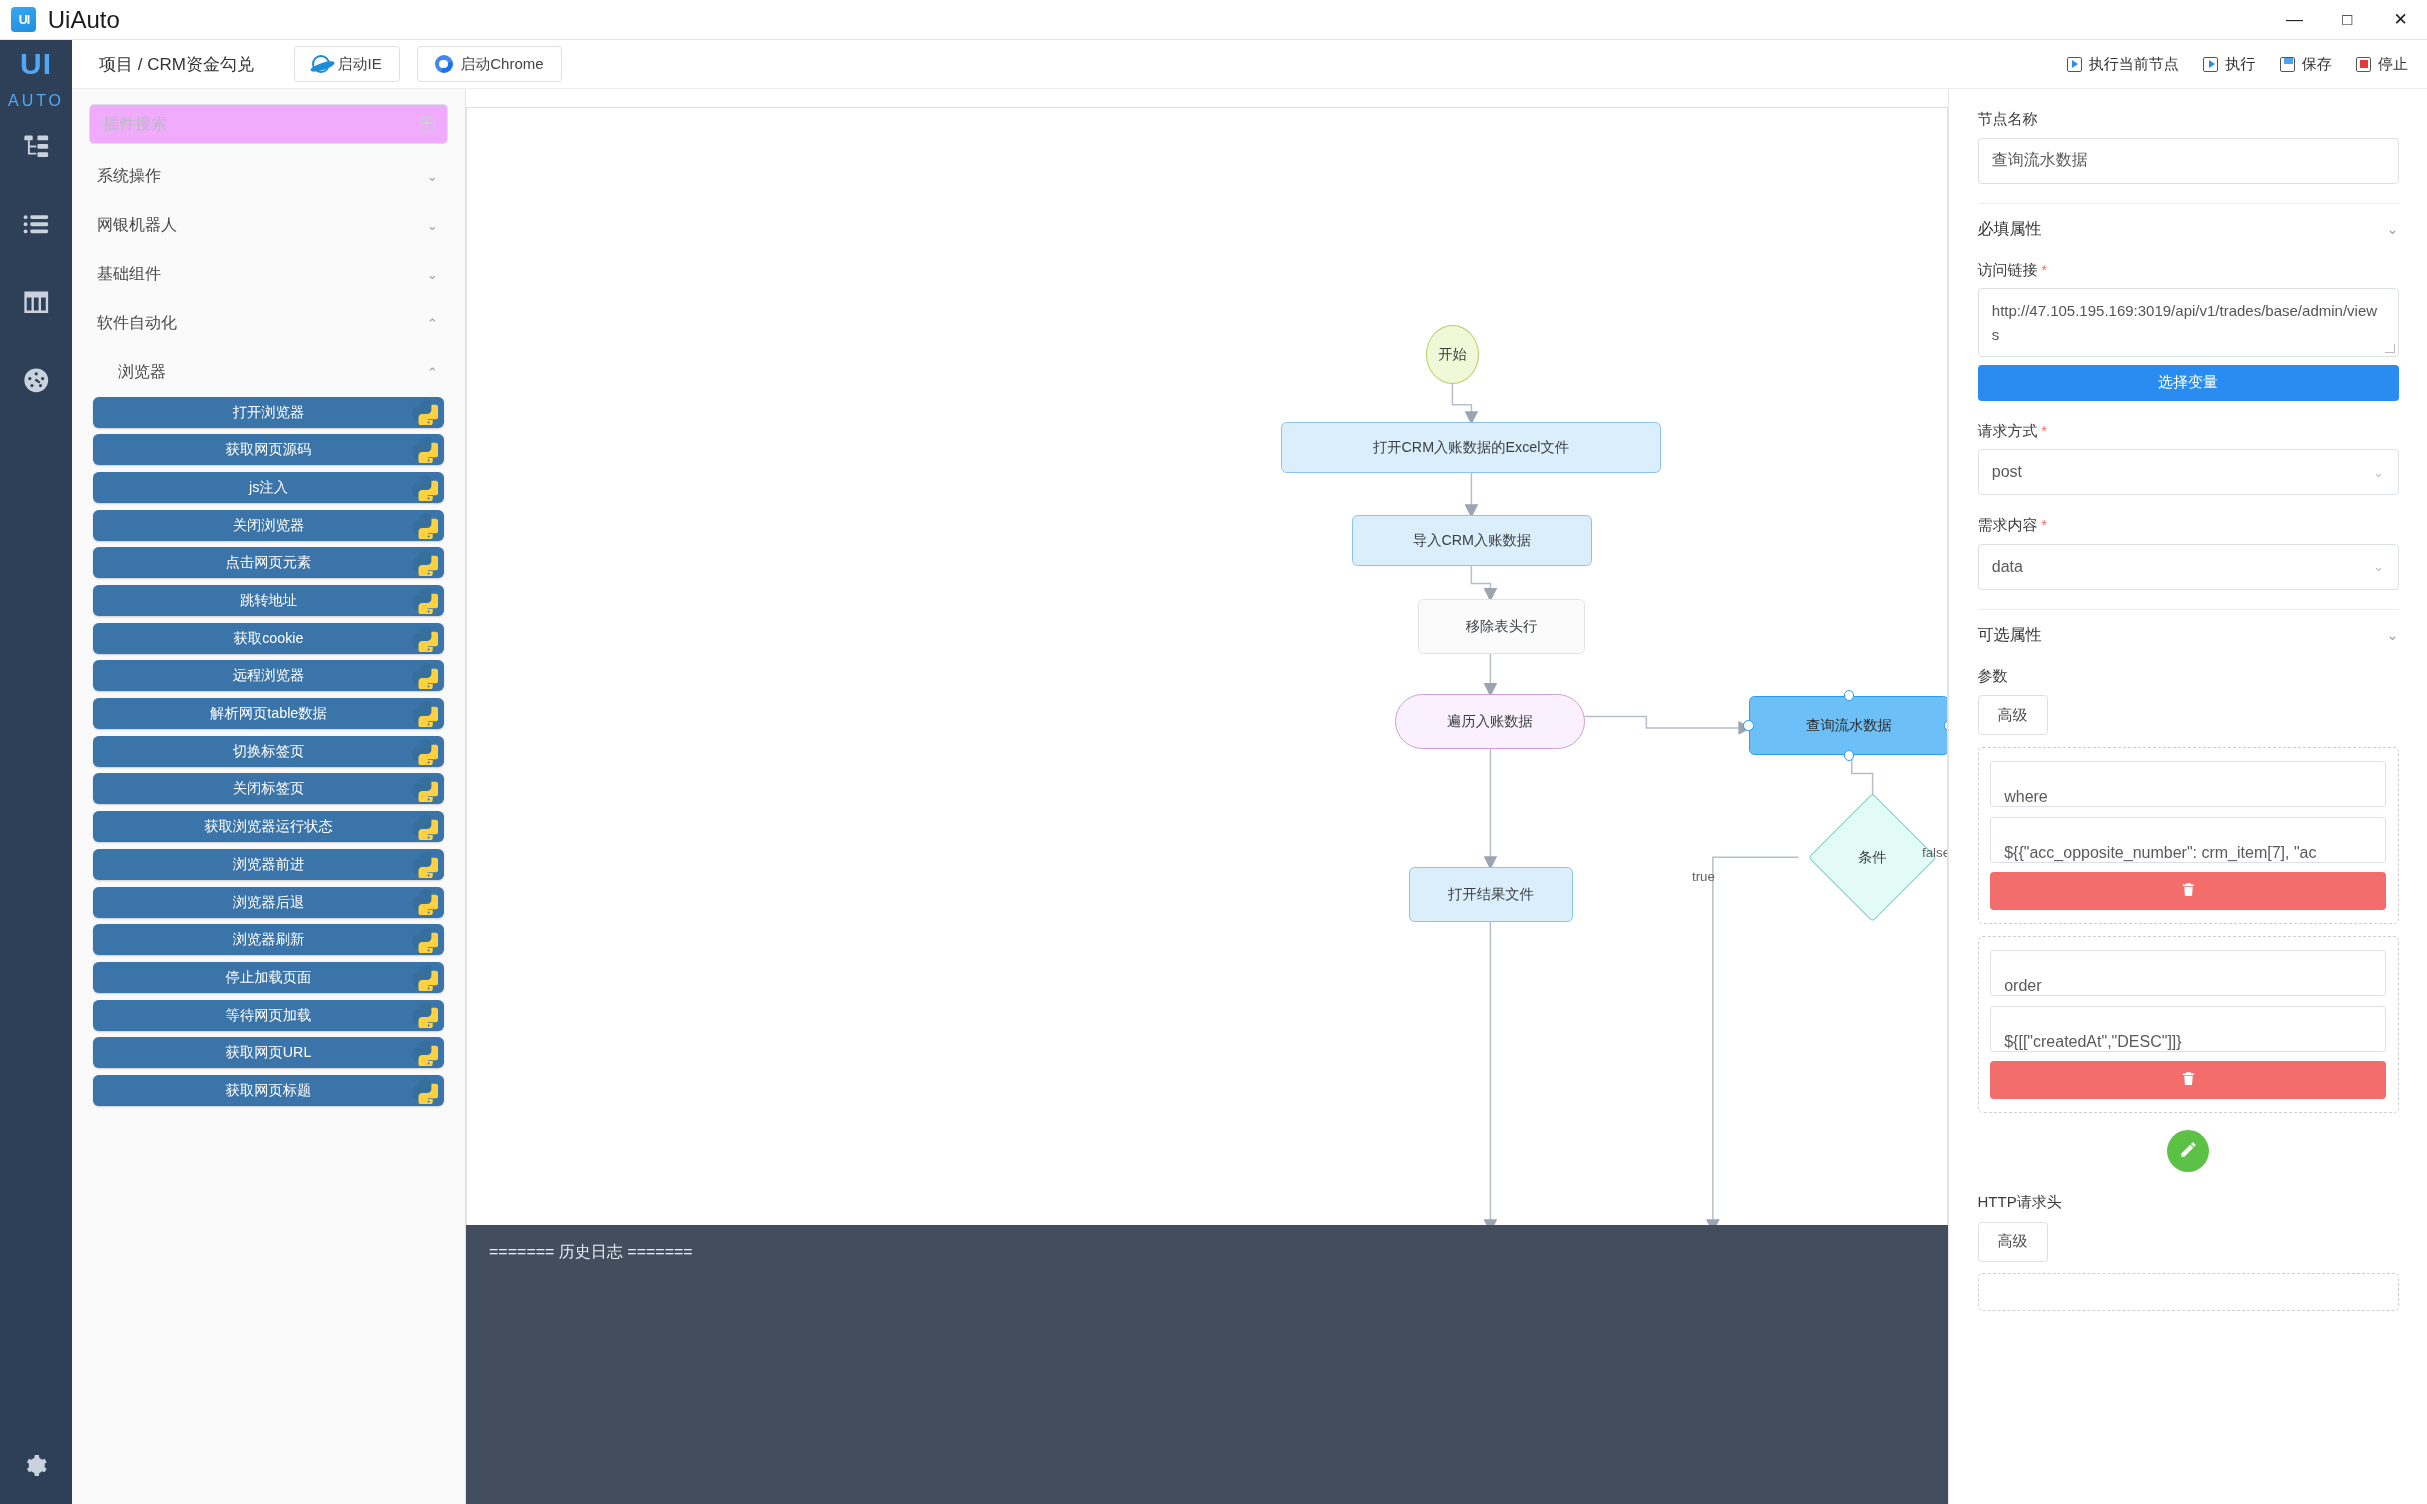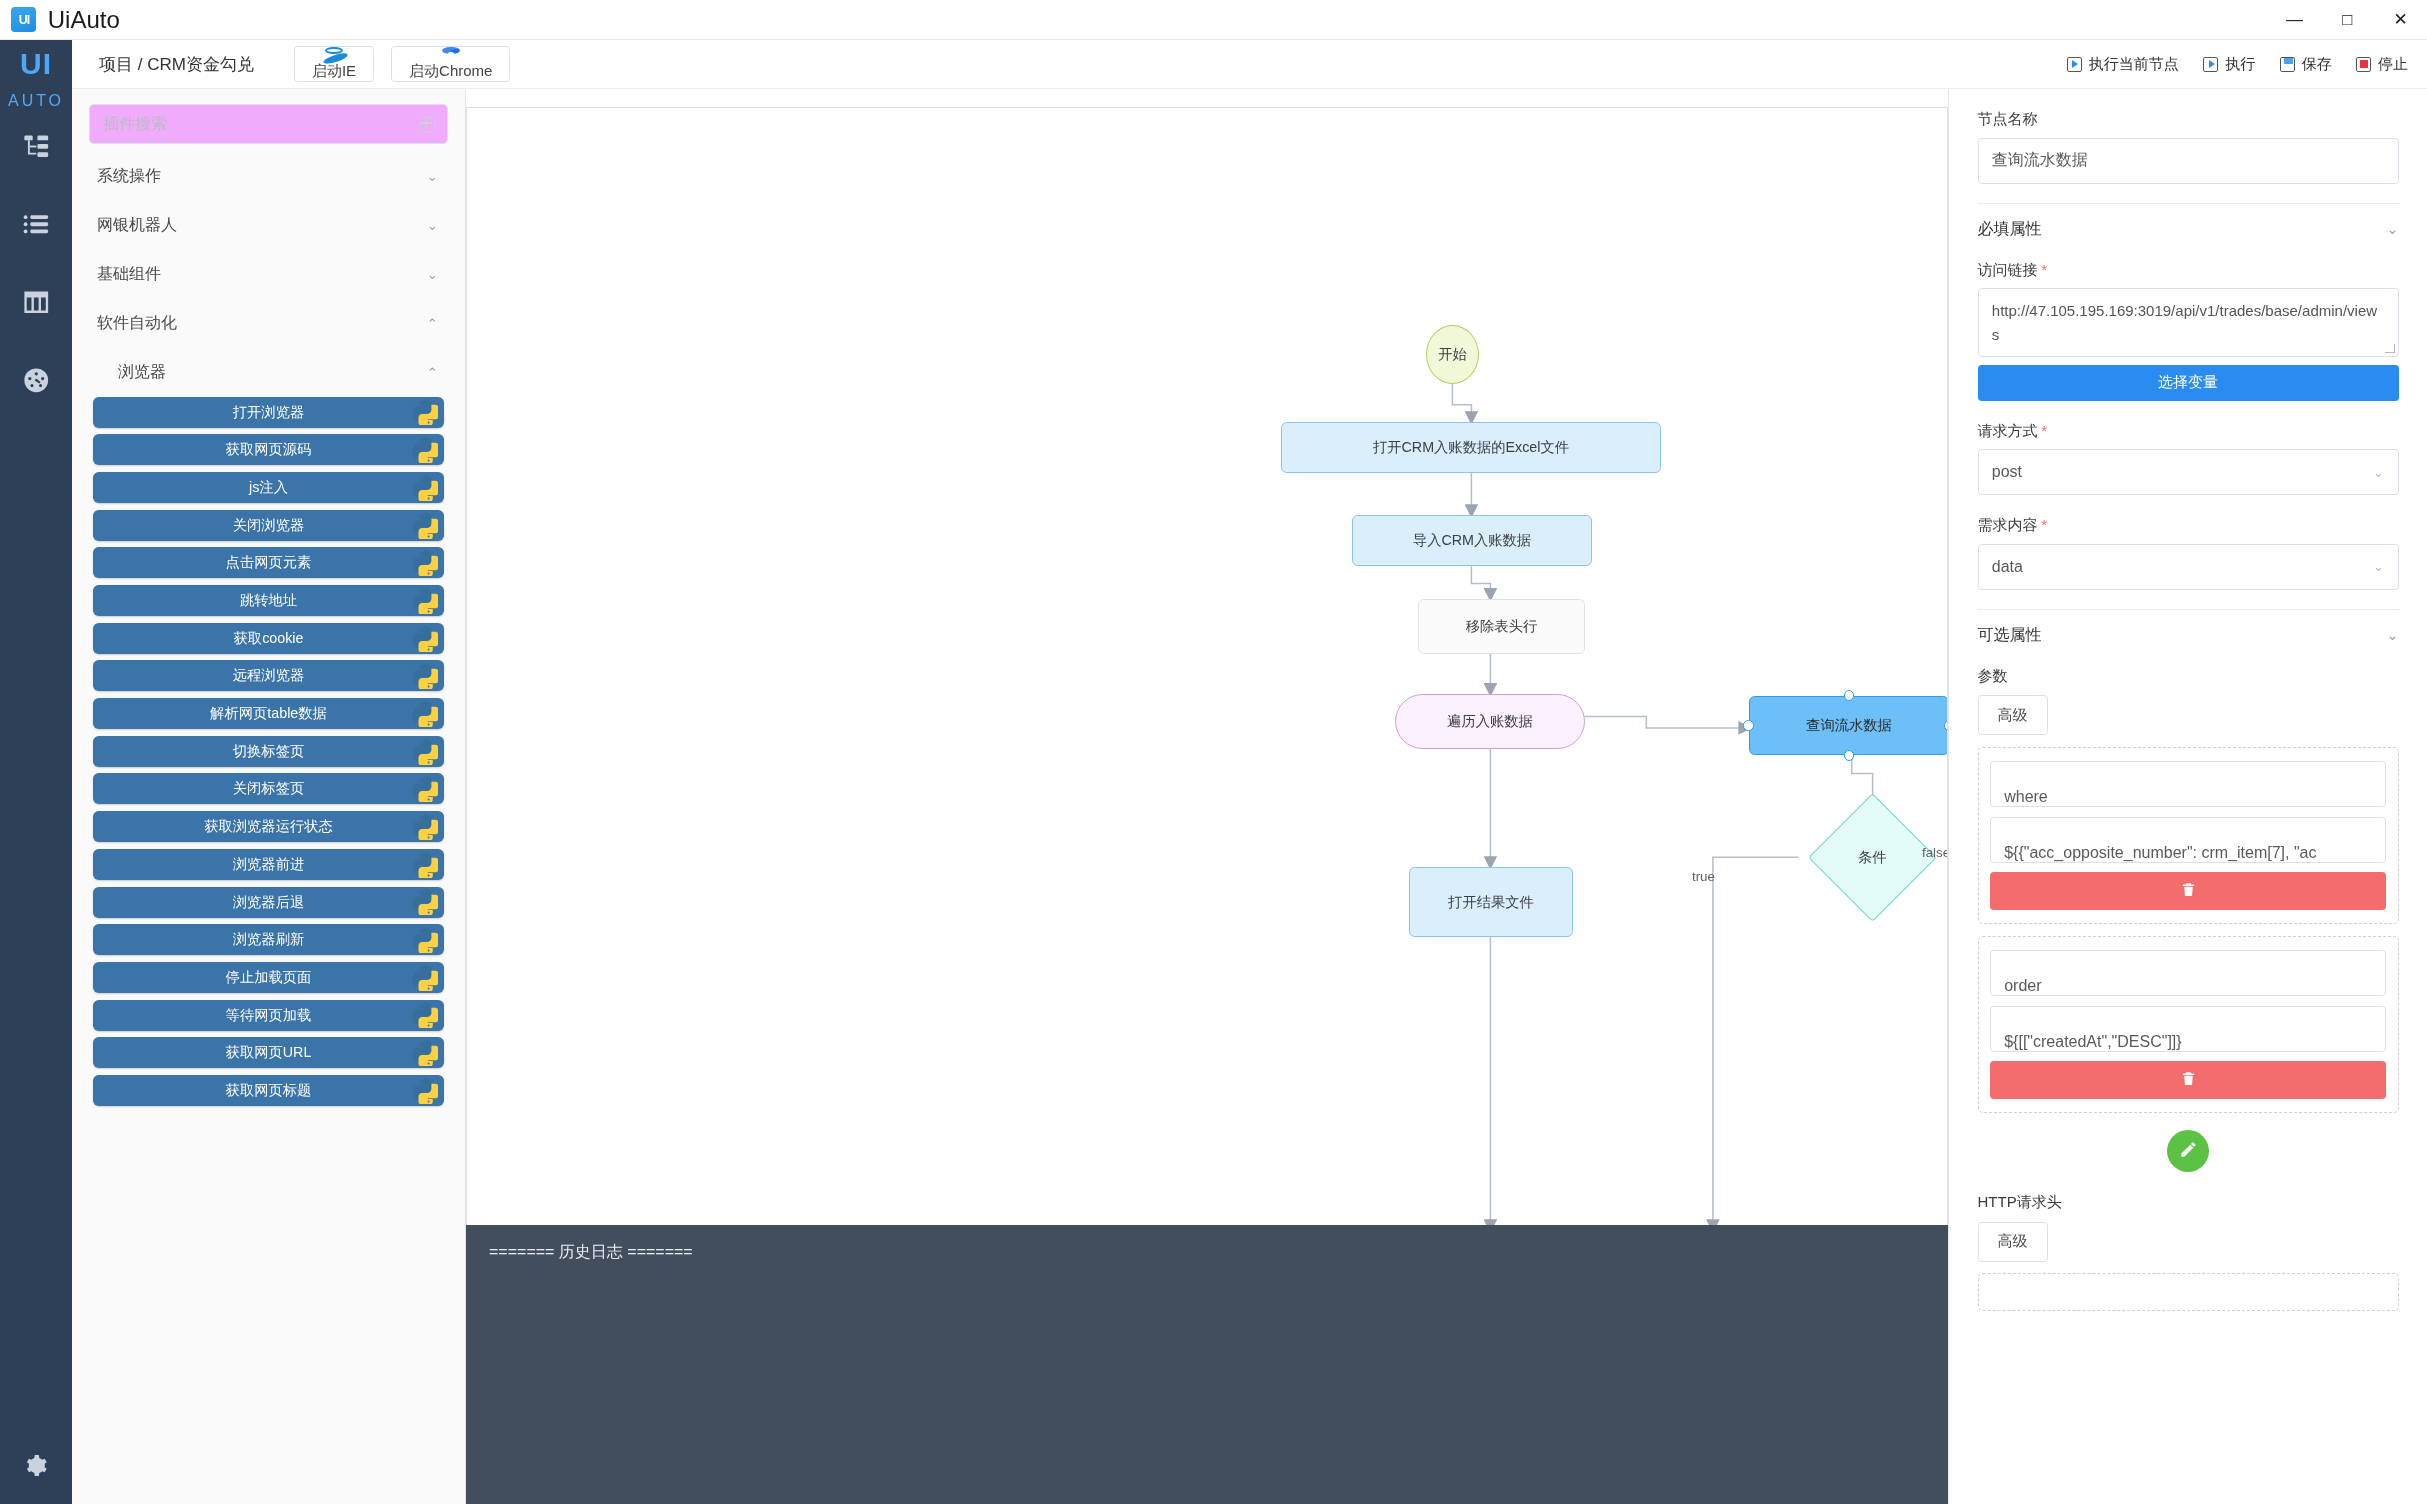--- a/index.html
+++ b/index.html
@@ -53,21 +53,21 @@
   .appbar {
     position: absolute; left: 72px; top: 40px; width: 2355px; height: 49px;
     background: #ffffff; display: flex; align-items: center;
     border-bottom: 1px solid #ededed;
   }
   .breadcrumb { margin-left: 27px; font-size: 17px; color: #333; }
   .appbar-btns { display: flex; margin-left: 40px; gap: 17px; }
   .brw-btn {
     height: 36px; padding: 0 17px; border: 1px solid #dcdfe6; border-radius: 3.8px;
     background: #fff; display: flex; align-items: center; gap: 7.6px;
-    font-size: 15px; color: #444; cursor: pointer; flex-direction: column;
+    font-size: 15px; color: #444; cursor: pointer;
   }
   .ie-ico {
     width: 18px; height: 18px; border-radius: 50%;
     border: 2.9px solid #1a8cd8; position: relative;
     background: #fff;
   }
   .ie-ico::after {
     content:""; position:absolute; left:-3.8px; top:5.7px; width:25px; height:6.7px;
     background:#1a8cd8; border-radius:50%; transform: rotate(-18deg);
   }
@@ -567,21 +567,21 @@
     <div class="node n-loop" style="left:928px;top:586px;width:190px;height:55px;justify-content:center;">
       <span>遍历入账数据</span>
     </div>
     <div class="node n-sel" style="left:1282px;top:588px;width:200px;height:59px;">
       <span class="anchor a-t"></span>
       <span class="anchor a-b"></span>
       <span class="anchor a-l"></span>
       <span class="anchor a-r"></span>
       <span>查询流水数据</span>
     </div>
-    <div class="node n-proc" style="left:942px;top:759px;width:164px;height:70px;">
+    <div class="node n-proc" style="left:942px;top:759px;width:164px;height:55px;">
       <span>打开结果文件</span>
     </div>
     <div class="node n-cond" style="left:1360px;top:704px;">
       <span>条件</span>
     </div>
     <div class="edge-label" style="left:1225px;top:761px;">
       <span>true</span>
     </div>
     <div class="edge-label" style="left:1455px;top:737px;">
       <span>false</span>

